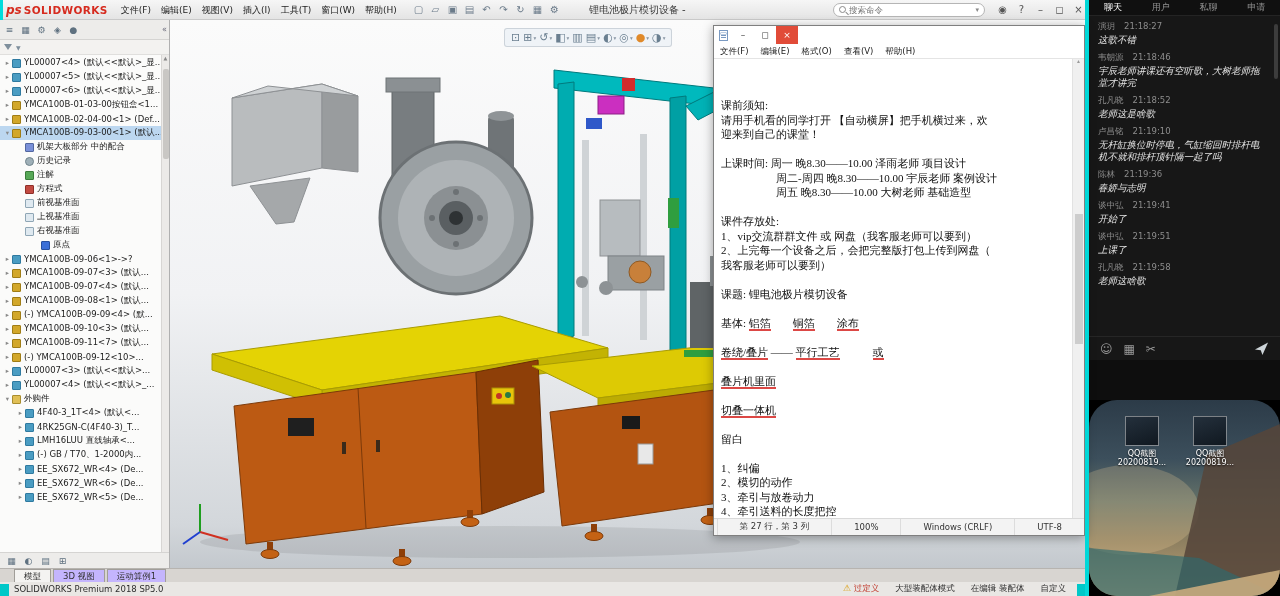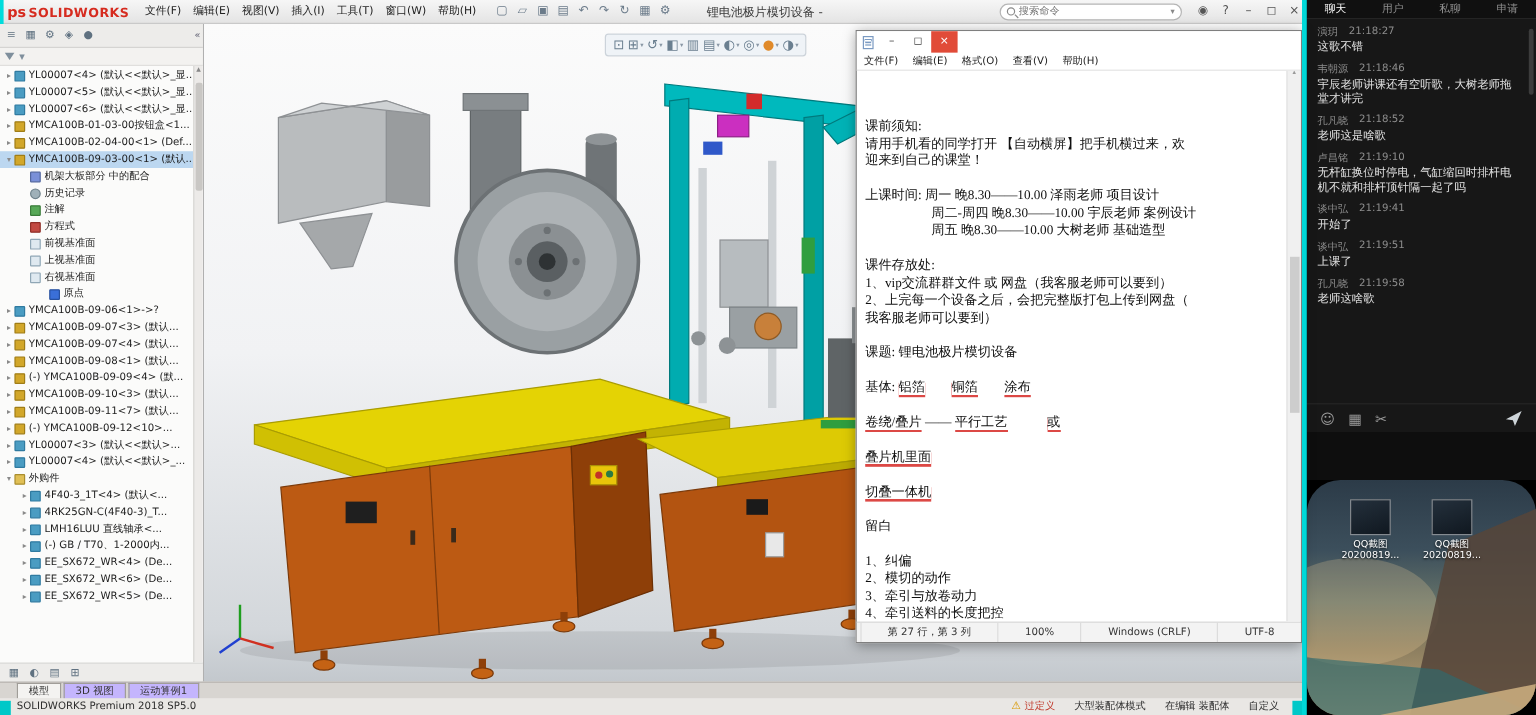--- a/index.html
+++ b/index.html
@@ -7,21 +7,21 @@
     font-family:"DejaVu Sans","Liberation Sans",sans-serif;}
   #root{position:relative;width:1280px;height:596px;background:#000;}
 
   
   #sw-window{position:absolute;left:0;top:0;width:1088px;height:596px;background:#e8e6e3;}
   #titlebar{position:absolute;left:0;top:0;width:1088px;height:20px;
     background:linear-gradient(#f6f6f6,#e4e4e4);border-bottom:1px solid #c9c9c9;
     display:flex;align-items:center;font-size:9px;color:#333;}
   #accent-tl{position:absolute;left:0;top:0;width:3px;height:20px;background:#00dcdc;z-index:3;}
   .logo{display:flex;align-items:baseline;margin:0 8px 0 6px;}
-  .logo-mark{color:#d62b1f;font-weight:bold;font-size:12px;margin-right:2px;}
+  .logo-mark{color:#d62b1f;font-weight:bold;font-style:italic;font-size:12px;margin-right:2px;}
   .logo-text{color:#d62b1f;font-weight:bold;font-size:10.5px;letter-spacing:.4px;}
   #menu-bar{display:flex;}
   .menu-item{padding:0 5px;line-height:20px;cursor:default;color:#222;}
   #main-toolbar{display:flex;align-items:center;margin-left:8px;}
   .tb-icon{width:17px;height:15px;display:inline-flex;align-items:center;justify-content:center;
     font-size:10px;color:#6b7b8a;}
   #app-title{margin-left:26px;font-size:10px;color:#3a3a3a;white-space:nowrap;}
   #search-box{margin-left:auto;display:flex;align-items:center;background:#fff;border:1px solid #b5b5b5;
     border-radius:9px;height:14px;width:152px;padding:0 5px;margin-right:8px;}
   #search-box input{border:none;outline:none;flex:1;font-size:8.5px;color:#555;background:transparent;
@@ -123,21 +123,21 @@
   
   #chat{position:absolute;left:1089px;top:0;width:191px;height:400px;background:#171717;
     display:flex;flex-direction:column;z-index:2;}
   #chat-tabs{height:16px;display:flex;justify-content:space-around;align-items:center;
     background:#101010;font-size:9px;color:#909090;border-bottom:1px solid #242424;}
   .chat-tab.active{color:#fff;}
   #chat-messages{flex:1;padding:5px 12px 0 9px;overflow:hidden;position:relative;}
   .msg{margin-bottom:6px;}
   .msg-head{font-size:8.5px;color:#8d8d8d;display:flex;}
   .msg-time{margin-left:9px;}
-  .msg-text{font-size:9.5px;color:#e4e4e4;line-height:12px;margin-top:1px;word-break:break-all;}
+  .msg-text{font-size:9.5px;color:#e4e4e4;line-height:12px;margin-top:1px;word-break:break-all;font-style:italic;}
   #chat-scrollbar{position:absolute;right:2px;top:8px;width:4px;height:300px;}
   #chat-thumb{width:4px;height:55px;background:#3c3c3c;border-radius:2px;}
   #chat-toolbar{height:24px;display:flex;align-items:center;gap:11px;padding:0 11px;
     border-top:1px solid #262626;}
   .chat-icon{color:#9a9a9a;font-size:12px;line-height:1;}
   #send-btn{margin-left:auto;display:flex;align-items:center;}
   #chat-input{height:40px;background:#0e0e0e;}
 
   
   #desktop{position:absolute;left:1089px;top:400px;width:191px;height:196px;overflow:hidden;
@@ -609,20 +609,27 @@
         </div>
         <div class="msg">
           <div class="msg-head">
             <span class="msg-name">卢昌铭</span>
             <span class="msg-time">21:19:10</span>
           </div>
           <div class="msg-text">无杆缸换位时停电，气缸缩回时排杆电机不就和排杆顶针隔一起了吗</div>
         </div>
         <div class="msg">
           <div class="msg-head">
+            <span class="msg-name">陈林</span>
+            <span class="msg-time">21:19:36</span>
+          </div>
+          <div class="msg-text">春娇与志明</div>
+        </div>
+        <div class="msg">
+          <div class="msg-head">
             <span class="msg-name">谈中弘</span>
             <span class="msg-time">21:19:41</span>
           </div>
           <div class="msg-text">开始了</div>
         </div>
         <div class="msg">
           <div class="msg-head">
             <span class="msg-name">谈中弘</span>
             <span class="msg-time">21:19:51</span>
           </div>

